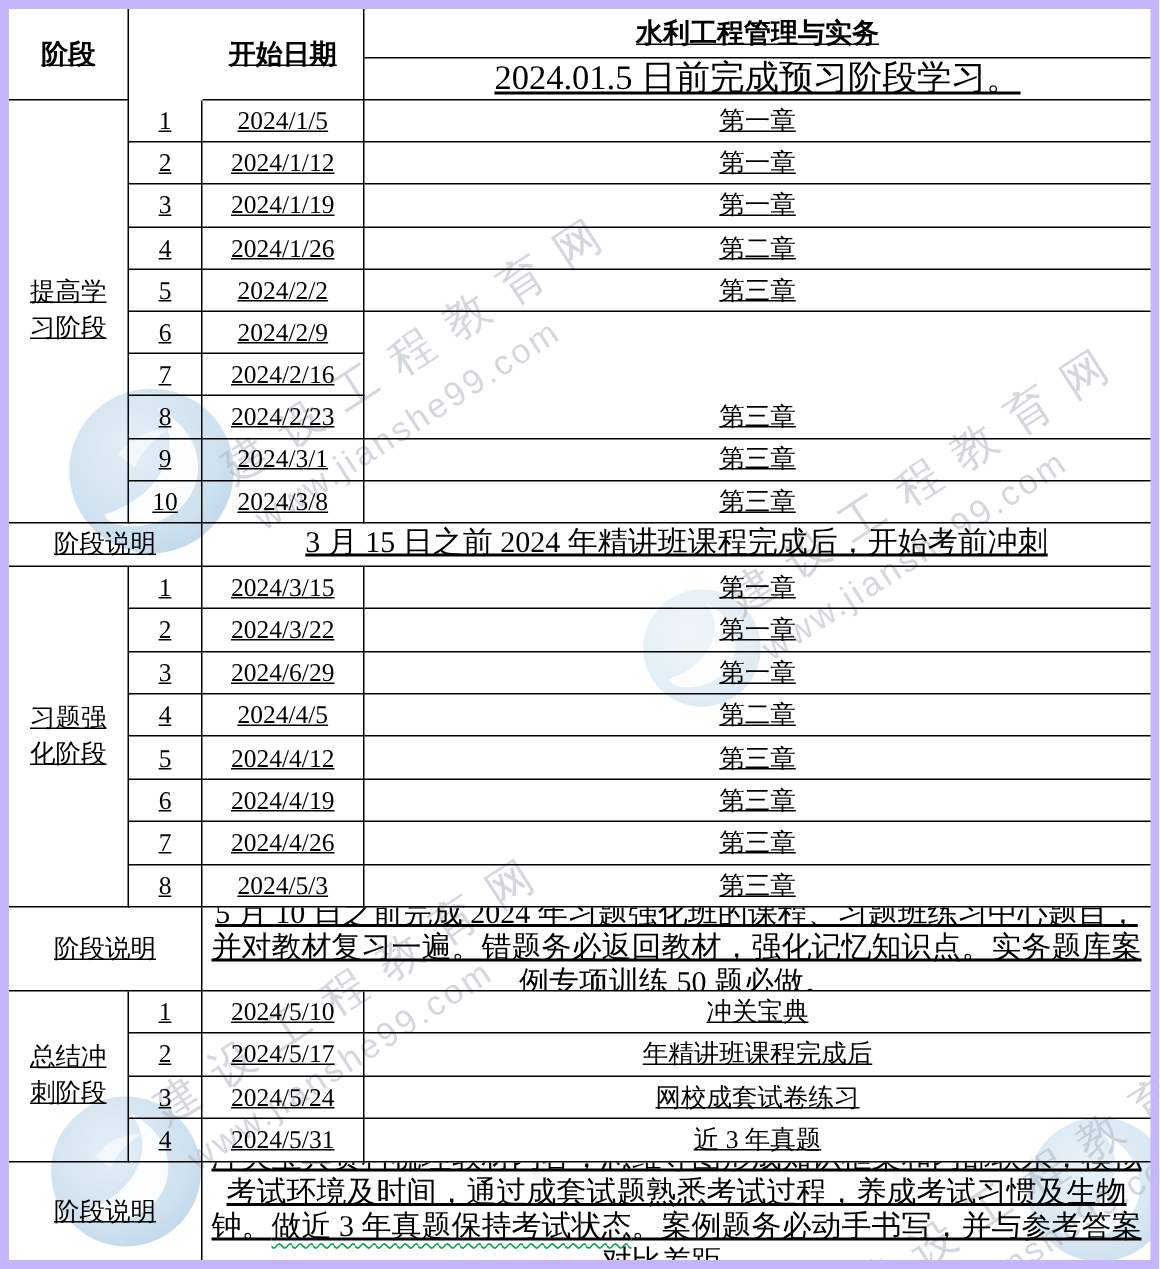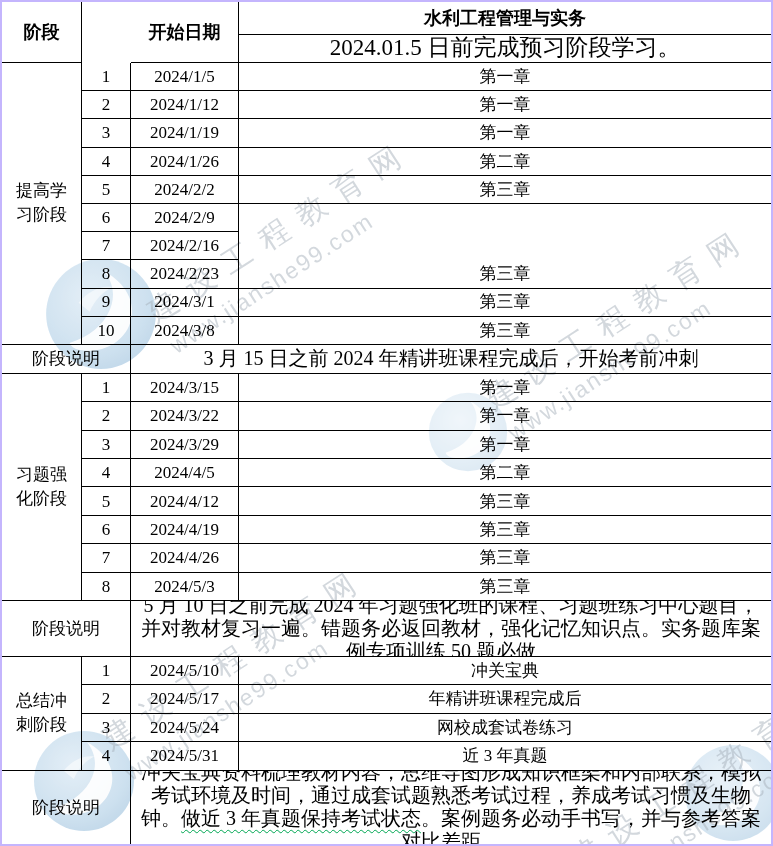--- a/index.html
+++ b/index.html
@@ -26,23 +26,24 @@
   .lg4 { left:684px; top:744px; width:98px;  height:98px; opacity:.45; }
   .wm1 { left:140px; top:298px; }
   .wm2 { left:478px; top:385px; }
   .wm3 { left:95px;  top:725px; }
   .wm4 { left:562px; top:845px; }
 
   
   .grid {
     position:absolute; inset:0; z-index:2;
     display:grid; box-sizing:border-box;
-    border:2px solid #c4b5fd;
+    border:6px solid #c4b5fd;
     grid-template-columns:80px 49px 108px minmax(0,1fr);
     background:transparent;
+    text-decoration:underline;
   }
   .cell {
     box-sizing:border-box; overflow:hidden;
     border-right:1px solid #000; border-bottom:1px solid #000;
     display:flex; align-items:center; justify-content:center;
     text-align:center; line-height:1.25;
   }
   .cell.no-r { border-right:none; }
   .cell.no-b { border-bottom:none; }
   .th { font-weight:bold; font-size:18px; }
@@ -158,21 +159,21 @@
       </div>
       <div class="cell phase-cell" style="grid-area: 14 / 1 / span 8 / span 1;">
         <div>习题强</div>
         <div>化阶段</div>
       </div>
       <div class="cell week-cell" style="grid-area: 14 / 2 / span 1 / span 1;">1</div>
       <div class="cell date-cell" style="grid-area: 14 / 3 / span 1 / span 1;">2024/3/15</div>
       <div class="cell week-cell" style="grid-area: 15 / 2 / span 1 / span 1;">2</div>
       <div class="cell date-cell" style="grid-area: 15 / 3 / span 1 / span 1;">2024/3/22</div>
       <div class="cell week-cell" style="grid-area: 16 / 2 / span 1 / span 1;">3</div>
-      <div class="cell date-cell" style="grid-area: 16 / 3 / span 1 / span 1;">2024/3/29</div>
+      <div class="cell date-cell" style="grid-area: 16 / 3 / span 1 / span 1;">2024/6/29</div>
       <div class="cell week-cell" style="grid-area: 17 / 2 / span 1 / span 1;">4</div>
       <div class="cell date-cell" style="grid-area: 17 / 3 / span 1 / span 1;">2024/4/5</div>
       <div class="cell week-cell" style="grid-area: 18 / 2 / span 1 / span 1;">5</div>
       <div class="cell date-cell" style="grid-area: 18 / 3 / span 1 / span 1;">2024/4/12</div>
       <div class="cell week-cell" style="grid-area: 19 / 2 / span 1 / span 1;">6</div>
       <div class="cell date-cell" style="grid-area: 19 / 3 / span 1 / span 1;">2024/4/19</div>
       <div class="cell week-cell" style="grid-area: 20 / 2 / span 1 / span 1;">7</div>
       <div class="cell date-cell" style="grid-area: 20 / 3 / span 1 / span 1;">2024/4/26</div>
       <div class="cell week-cell" style="grid-area: 21 / 2 / span 1 / span 1;">8</div>
       <div class="cell date-cell" style="grid-area: 21 / 3 / span 1 / span 1;">2024/5/3</div>

